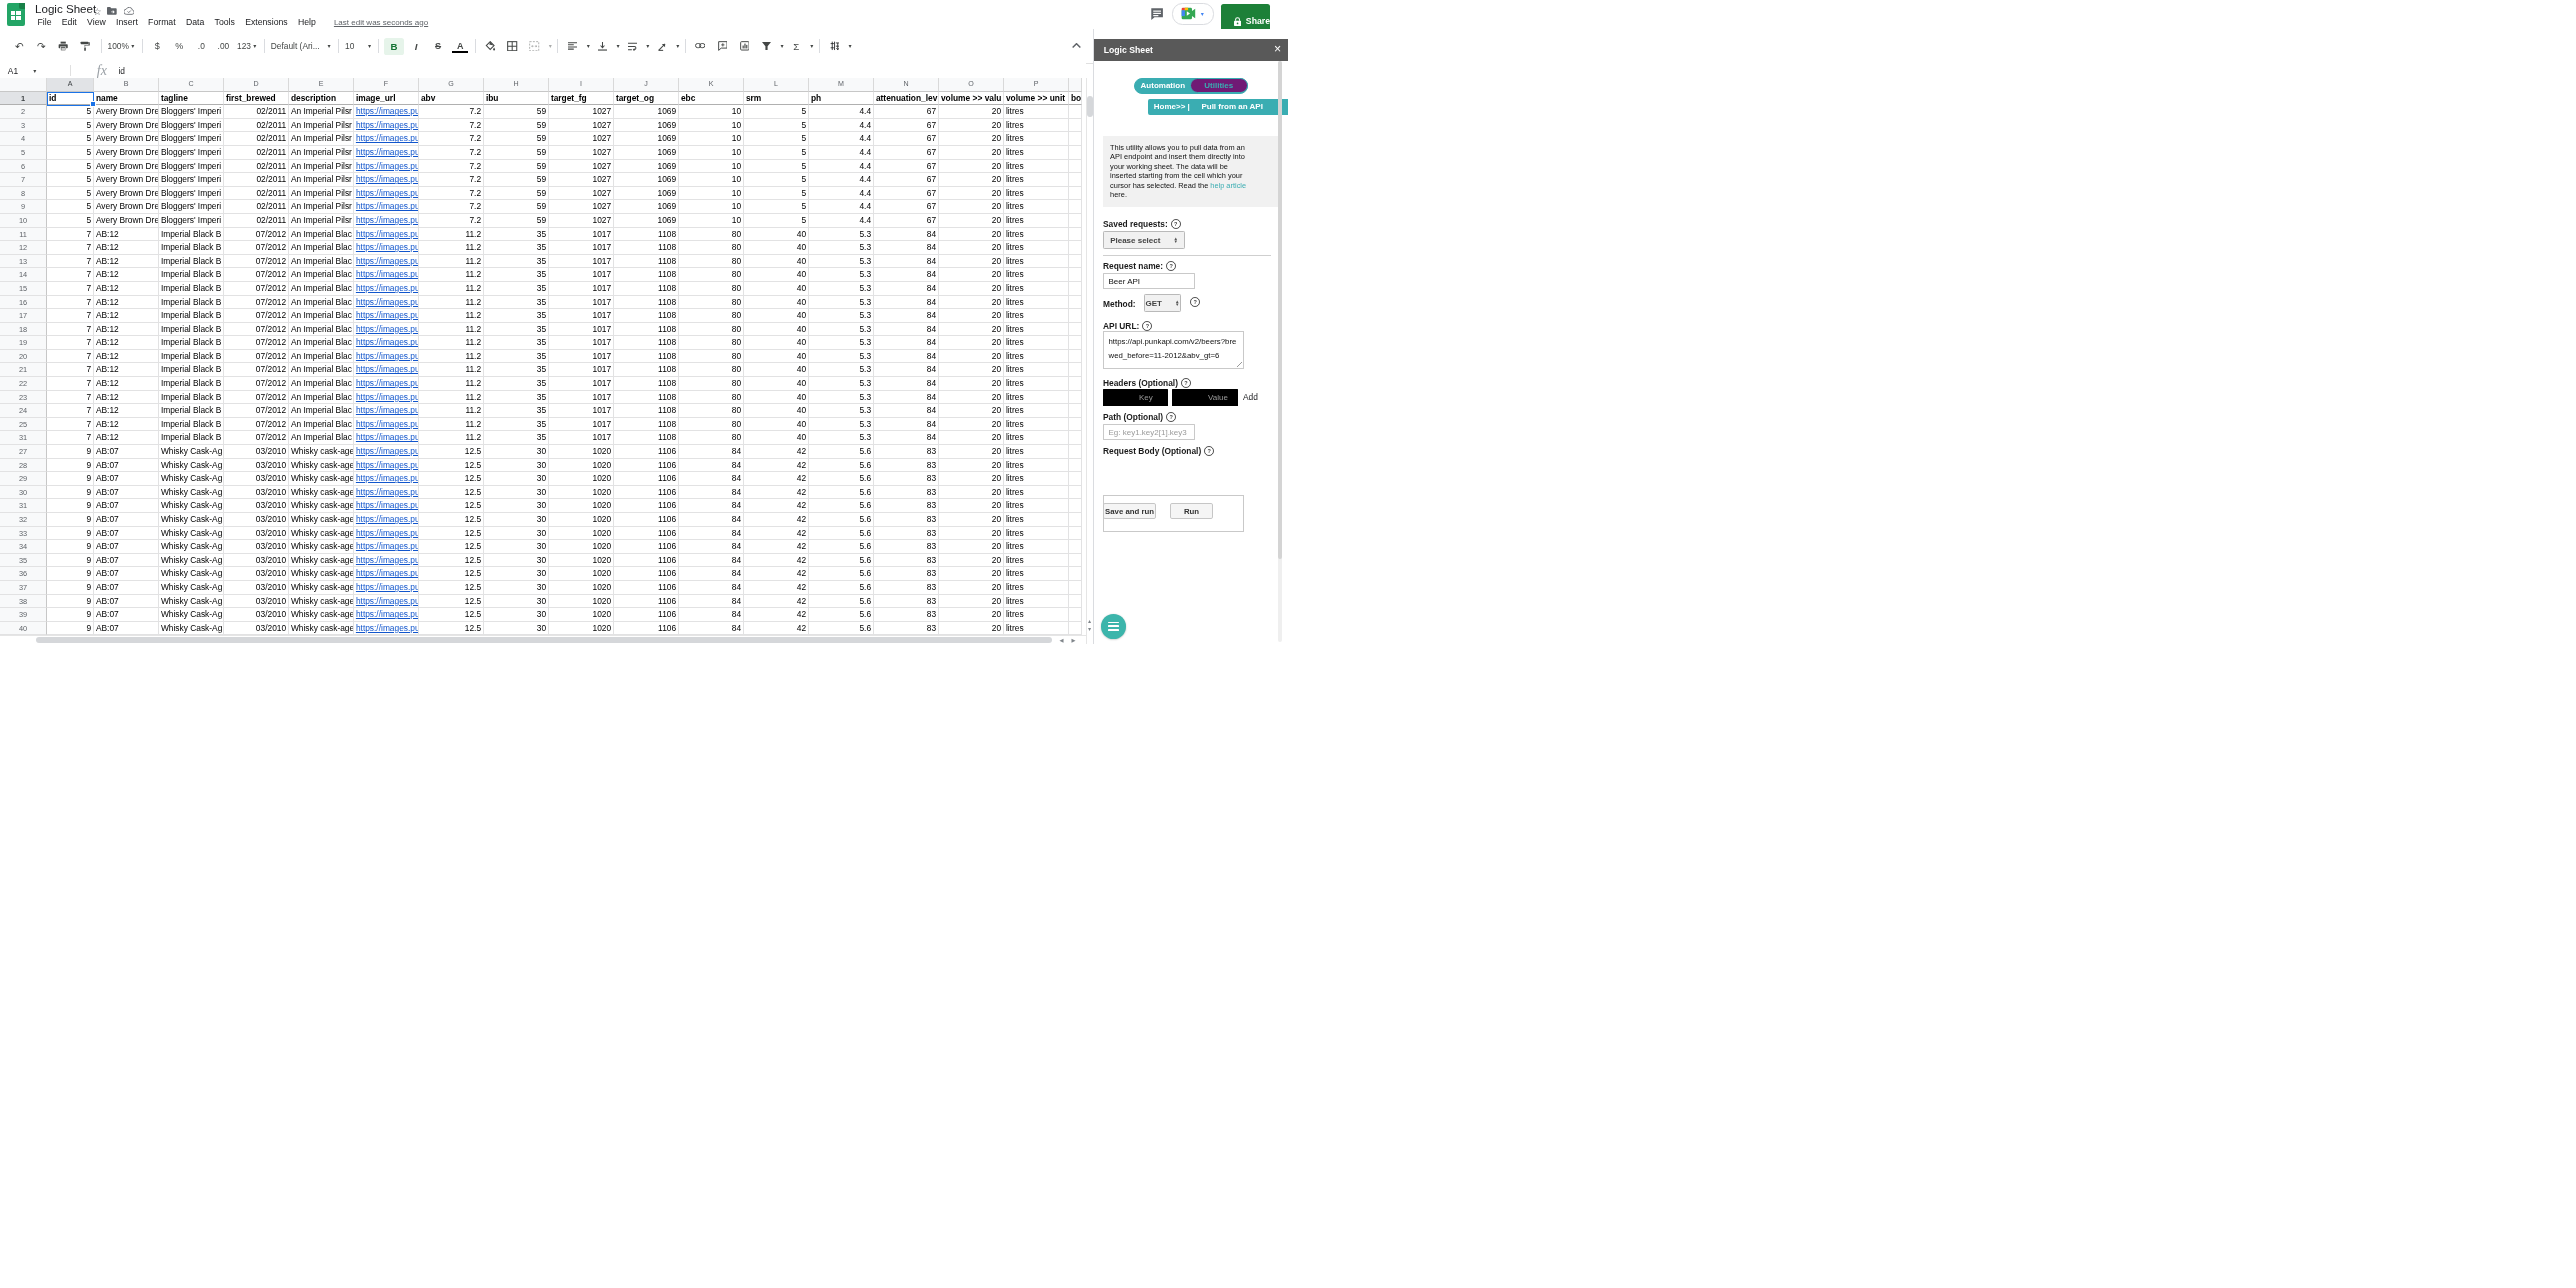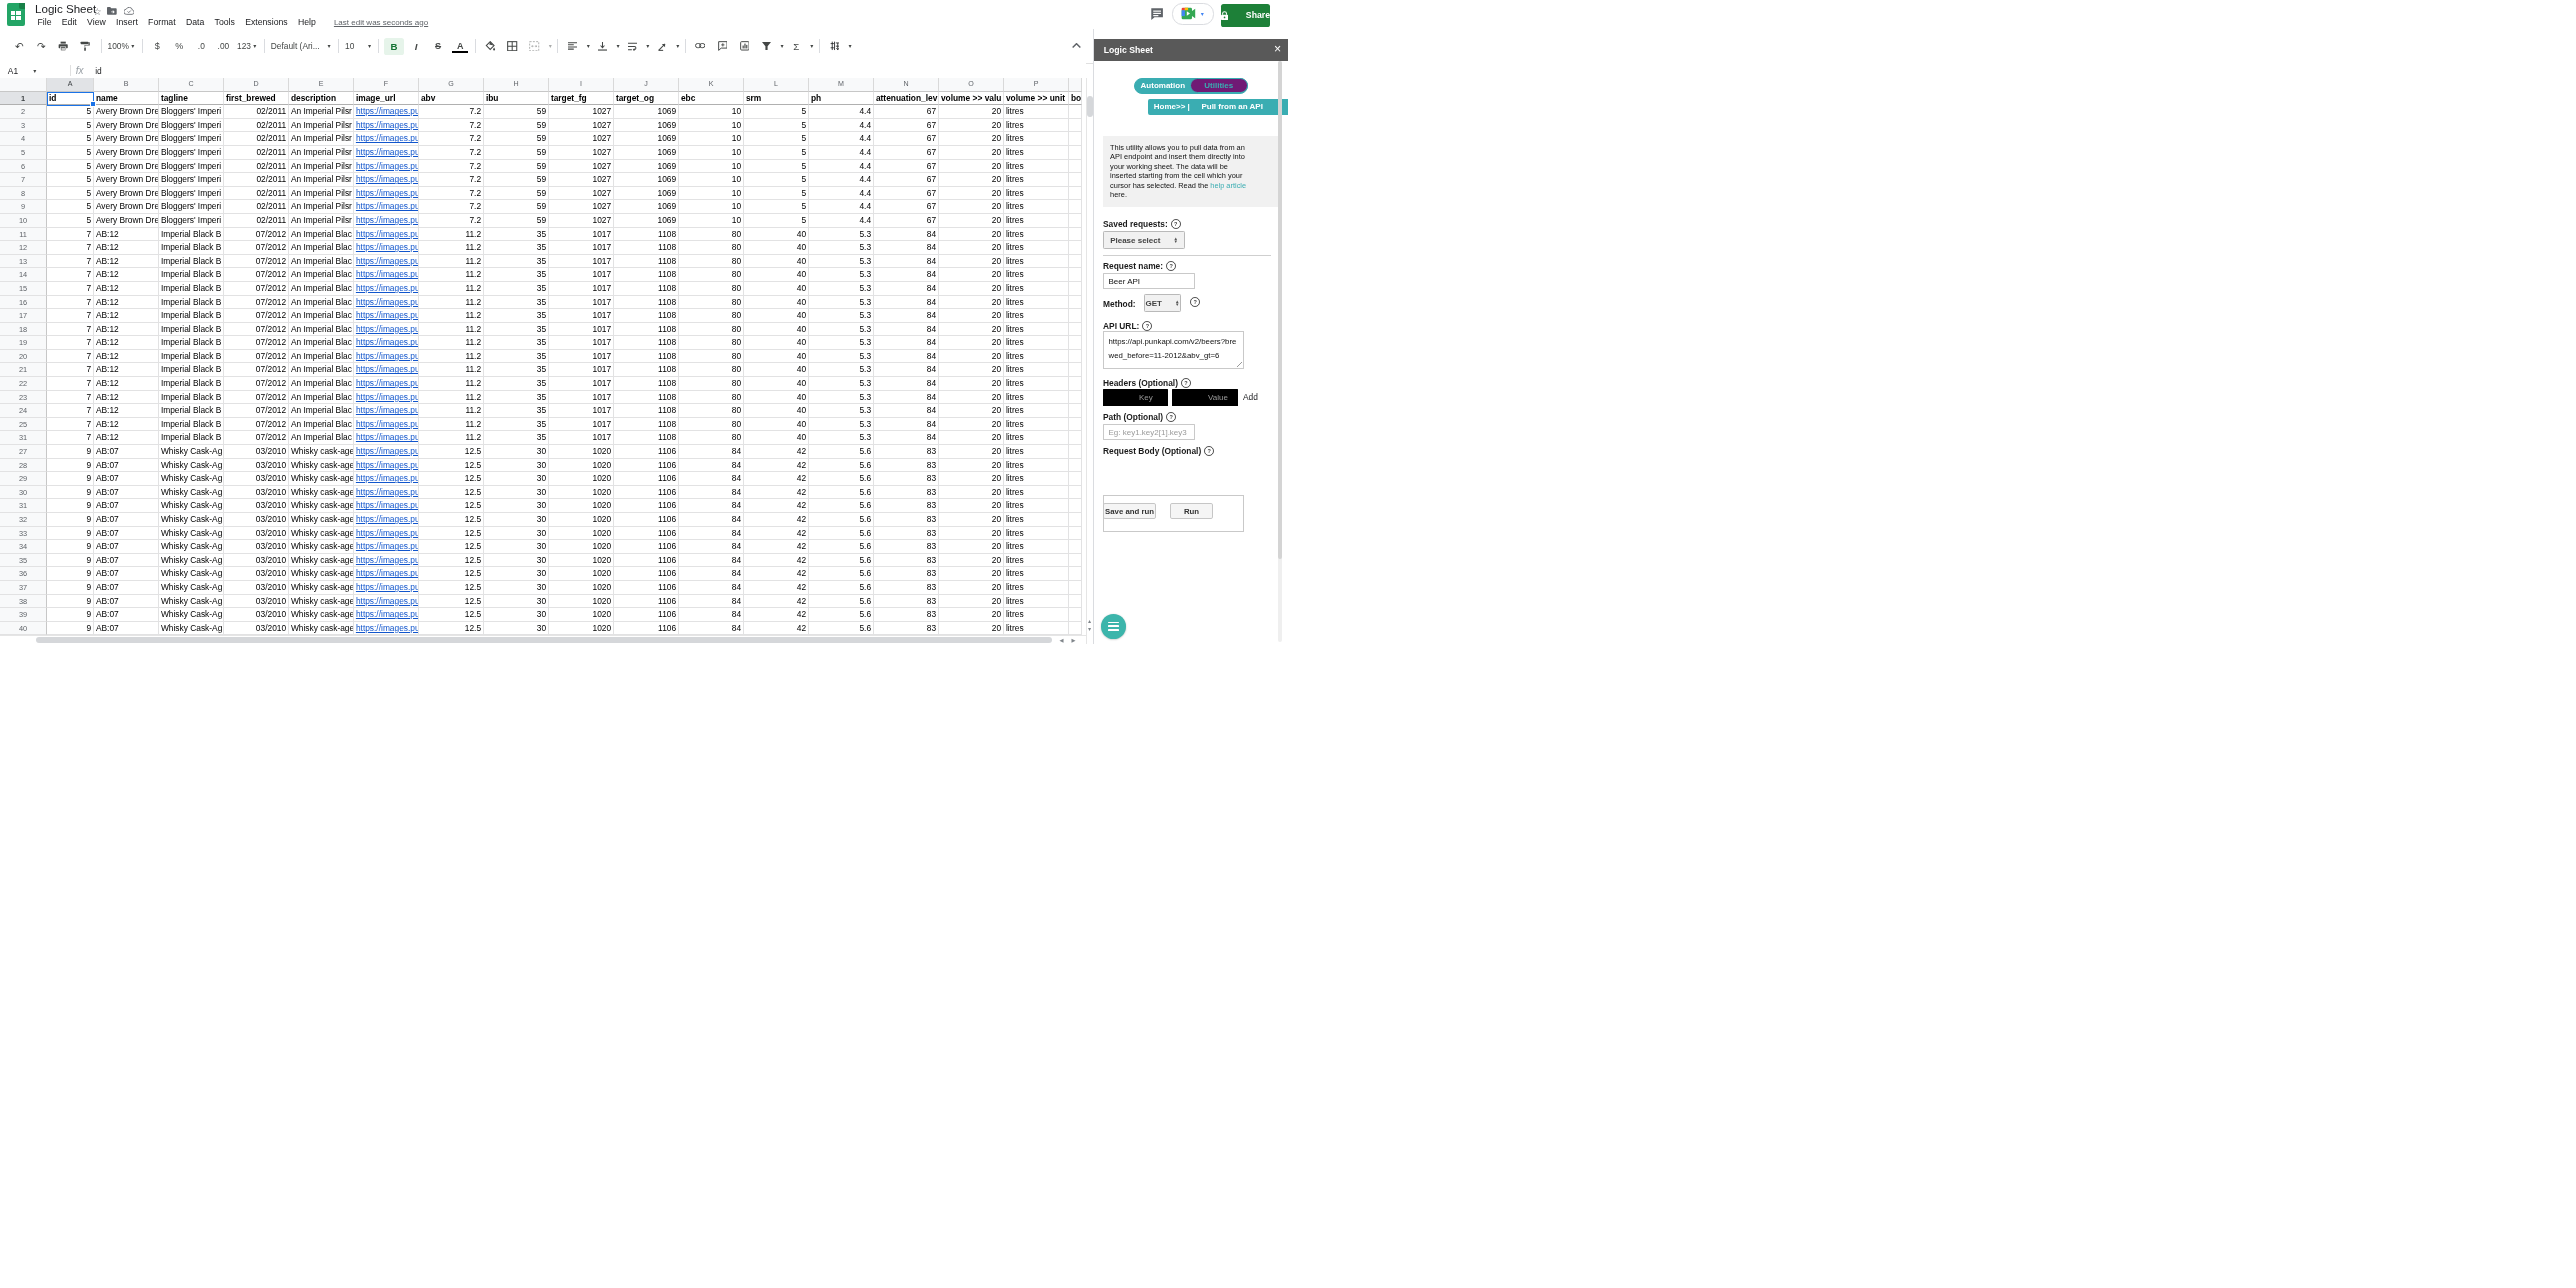--- a/index.html
+++ b/index.html
@@ -13,41 +13,41 @@
   #logo{left:7.1px;top:3.2px;width:17.5px;height:23px;background:#23a566;border-radius:1.9px;}
   #logo .fold{position:absolute;right:0;top:0;width:5.8px;height:5.8px;background:#188048;border-bottom-left-radius:1.9px;}
   #logo .grid{position:absolute;left:3.9px;top:7.8px;width:9.7px;height:9px;background:#fff;}
   #logo .grid i{position:absolute;background:#23a566;}
   #title{left:35px;top:1.9px;font-size:11.6px;color:#202124;}
   .t-ico{top:5.8px;color:#5f6368;font-size:9.7px;}
   #menubar{left:33px;top:15.5px;height:13px;display:flex;align-items:center;gap:1.3px;font-size:8.7px;color:#202124;}
   #menubar span{padding:0.6px 4.5px;border-radius:1.9px;}
   #lastedit{margin-left:7.8px;font-size:8px;color:#5f6368;text-decoration:underline;padding:0 2.6px;}
   #meet-pill{left:1172px;top:3.2px;width:40px;height:19.4px;border:0.6px solid #dadce0;border-radius:10.4px;display:flex;align-items:center;justify-content:center;gap:1.9px;}
-  #share-btn{left:1221px;top:3.9px;width:49px;height:23px;background:#1d8038;border-radius:2.6px;display:flex;align-items:center;justify-content:space-between;gap:4.5px;color:#fff;font-size:8.7px;font-weight:700;}
+  #share-btn{left:1221px;top:3.9px;width:49px;height:35px;background:#1d8038;border-radius:2.6px;display:flex;align-items:center;justify-content:flex-end;gap:4.5px;color:#fff;font-size:8.7px;font-weight:700;}
 
   
   #toolbar{left:0;top:29px;width:1288px;height:34px;background:#fff;border-bottom:0.6px solid #e0e0e0;}
   #tb-inner{left:9px;top:6.5px;height:21px;display:flex;align-items:center;gap:1.3px;color:#444746;}
   .tbtn{height:17px;min-width:17px;display:flex;align-items:center;justify-content:center;border-radius:2.6px;font-size:8.4px;color:#444746;padding:0 1.9px;}
   .tsep{width:0.6px;height:14.2px;background:#dadce0;margin:0 3.2px;}
   .caret{font-size:5.2px;color:#444746;margin-left:1.3px;}
   .tbB{font-weight:700;font-size:9.7px;color:#137333;background:#e6f4ea;border-radius:2.6px;width:17px;}
   .tbI{font-style:italic;font-size:9.7px;font-weight:600;}
   .tbS{text-decoration:line-through;font-size:9px;font-weight:600;}
   .tbA{font-size:9px;font-weight:700;position:relative;}
   .tbA i{position:absolute;left:2.6px;right:2.6px;bottom:1.3px;height:2.6px;background:#000;}
   #collapse-arrow{left:1067px;top:36px;width:19.4px;height:19.4px;display:flex;align-items:center;justify-content:center;}
 
   
   #fbar{left:0;top:63px;width:1086px;height:15px;background:#fff;border-bottom:0.6px solid #e0e0e0;display:flex;align-items:center;}
   #namebox{width:57px;display:flex;align-items:center;padding-left:7.8px;font-size:8.4px;}
   #namebox .caret{margin-left:14.2px;}
   #fbar .div{width:0.6px;height:10.4px;background:#e0e0e0;margin:0 5.2px;}
-  #fx{font-style:italic;color:#9aa0a6;font-size:10px;font-family:Liberation Sans, sans-serif;}
+  #fx{font-style:italic;color:#9aa0a6;font-size:14px;font-family:Liberation Serif, serif;margin-left:21px;}
   #fvalue{margin-left:11.6px;font-size:8.4px;}
 
   
   #grid{left:0;top:78px;width:1086px;height:557px;display:grid;
         grid-template-columns:47px 47px repeat(15,65px) 13px;grid-auto-rows:13.6px;
         background:#fff;overflow:hidden;}
   .c{box-sizing:border-box;border-right:0.6px solid #e2e2e3;border-bottom:0.6px solid #e2e2e3;
      font-size:8.4px;line-height:13px;padding:0 1.9px;white-space:nowrap;overflow:hidden;color:#000;}
   .hl{background:#f8f9fa;border-right:0.6px solid #d9d9d9;border-bottom:0.6px solid #c7c7c7;
       color:#5f6368;font-size:7.1px;text-align:center;line-height:13.6px;padding:0;}

